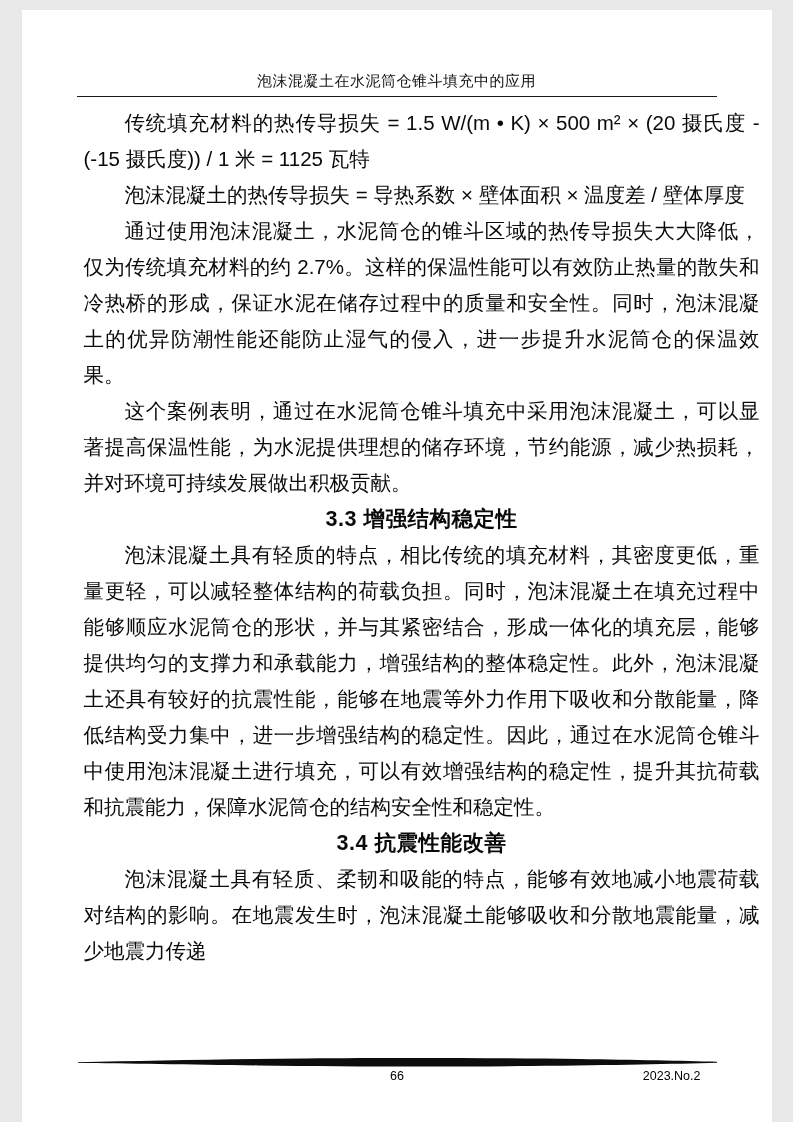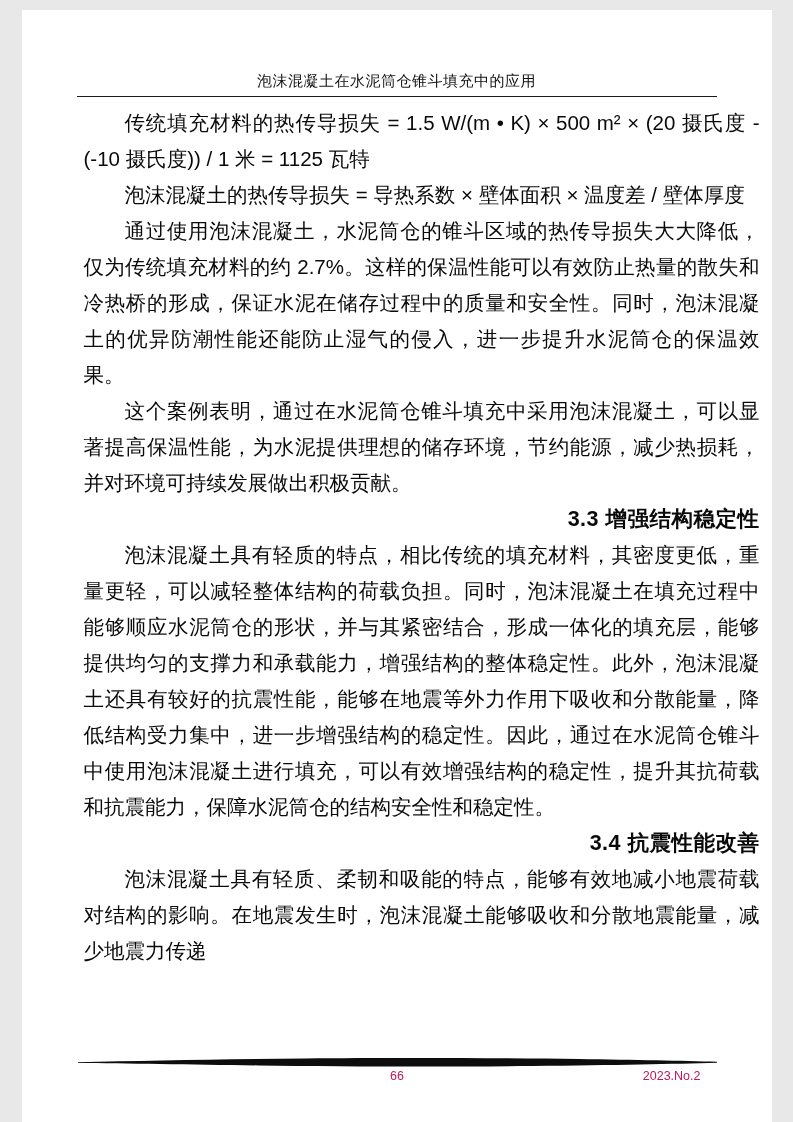--- a/index.html
+++ b/index.html
@@ -30,39 +30,39 @@
     line-height:36px;
     text-align:justify;
     color:#0a0a0a;
   }
   .para{margin:0;text-indent:2em;}
   .heading{
     margin:0;
     font-size:21.5px;
     line-height:36px;
     font-weight:bold;
-    text-align:right;
+    text-align:center;
     letter-spacing:0.5px;
   }
   .footer{position:absolute;left:56px;right:55px;top:1046px;height:40px;}
   .footer-rule-svg{display:block;width:100%;height:12px;}
-  .footer-row{position:relative;height:18px;margin-top:1px;font-size:12.5px;color:#be185d;}
+  .footer-row{position:relative;height:18px;margin-top:1px;font-size:12.5px;color:#000000;}
   .page-num{position:absolute;left:0;right:0;text-align:center;}
   .issue{position:absolute;right:16px;top:0;}
 </style>
 </head>
 <body>
 
 <div class="page">
 
   <div class="header-title">泡沫混凝土在水泥筒仓锥斗填充中的应用</div>
   <div class="header-rule"></div>
 
   <div class="content">
-    <p class="para">传统填充材料的热传导损失 = 1.5 W/(m • K) × 500 m² × (20 摄氏度 - (-10 摄氏度)) / 1 米 = 1125 瓦特</p>
+    <p class="para">传统填充材料的热传导损失 = 1.5 W/(m • K) × 500 m² × (20 摄氏度 - (-15 摄氏度)) / 1 米 = 1125 瓦特</p>
     <p class="para">泡沫混凝土的热传导损失 = 导热系数 × 壁体面积 × 温度差 / 壁体厚度</p>
     <p class="para">通过使用泡沫混凝土，水泥筒仓的锥斗区域的热传导损失大大降低，仅为传统填充材料的约 2.7%。这样的保温性能可以有效防止热量的散失和冷热桥的形成，保证水泥在储存过程中的质量和安全性。同时，泡沫混凝土的优异防潮性能还能防止湿气的侵入，进一步提升水泥筒仓的保温效果。</p>
     <p class="para">这个案例表明，通过在水泥筒仓锥斗填充中采用泡沫混凝土，可以显著提高保温性能，为水泥提供理想的储存环境，节约能源，减少热损耗，并对环境可持续发展做出积极贡献。</p>
     <h3 class="heading">3.3 增强结构稳定性</h3>
     <p class="para">泡沫混凝土具有轻质的特点，相比传统的填充材料，其密度更低，重量更轻，可以减轻整体结构的荷载负担。同时，泡沫混凝土在填充过程中能够顺应水泥筒仓的形状，并与其紧密结合，形成一体化的填充层，能够提供均匀的支撑力和承载能力，增强结构的整体稳定性。此外，泡沫混凝土还具有较好的抗震性能，能够在地震等外力作用下吸收和分散能量，降低结构受力集中，进一步增强结构的稳定性。因此，通过在水泥筒仓锥斗中使用泡沫混凝土进行填充，可以有效增强结构的稳定性，提升其抗荷载和抗震能力，保障水泥筒仓的结构安全性和稳定性。</p>
     <h3 class="heading">3.4 抗震性能改善</h3>
     <p class="para">泡沫混凝土具有轻质、柔韧和吸能的特点，能够有效地减小地震荷载对结构的影响。在地震发生时，泡沫混凝土能够吸收和分散地震能量，减少地震力传递</p>
   </div>
 
   <div class="footer">

